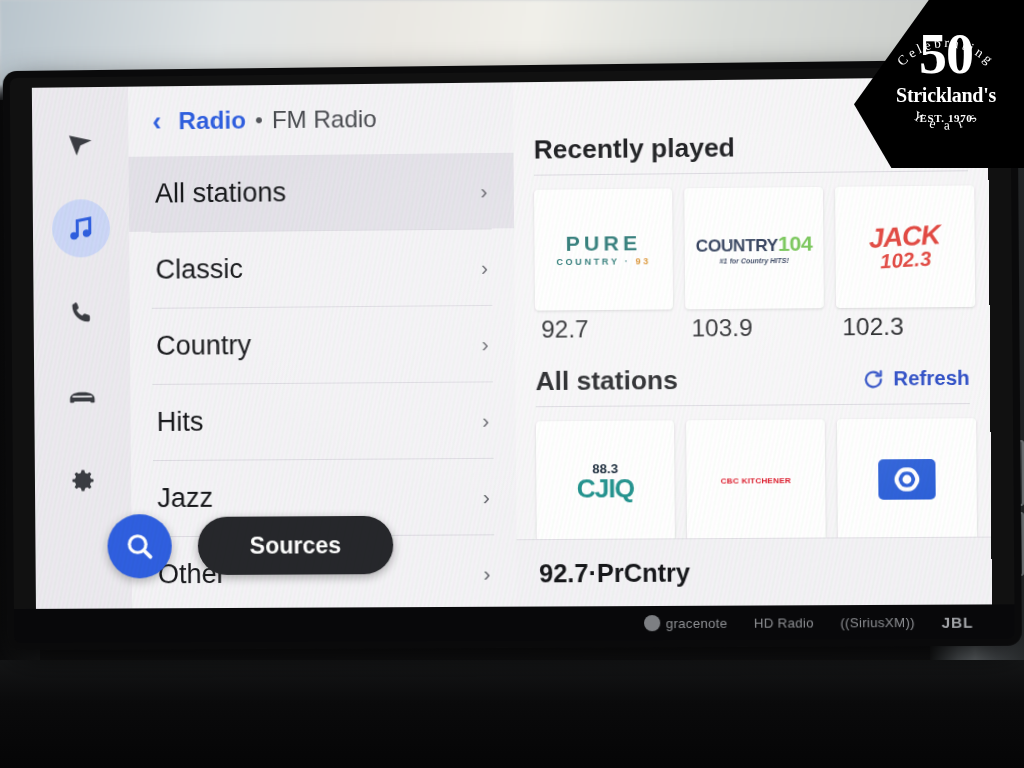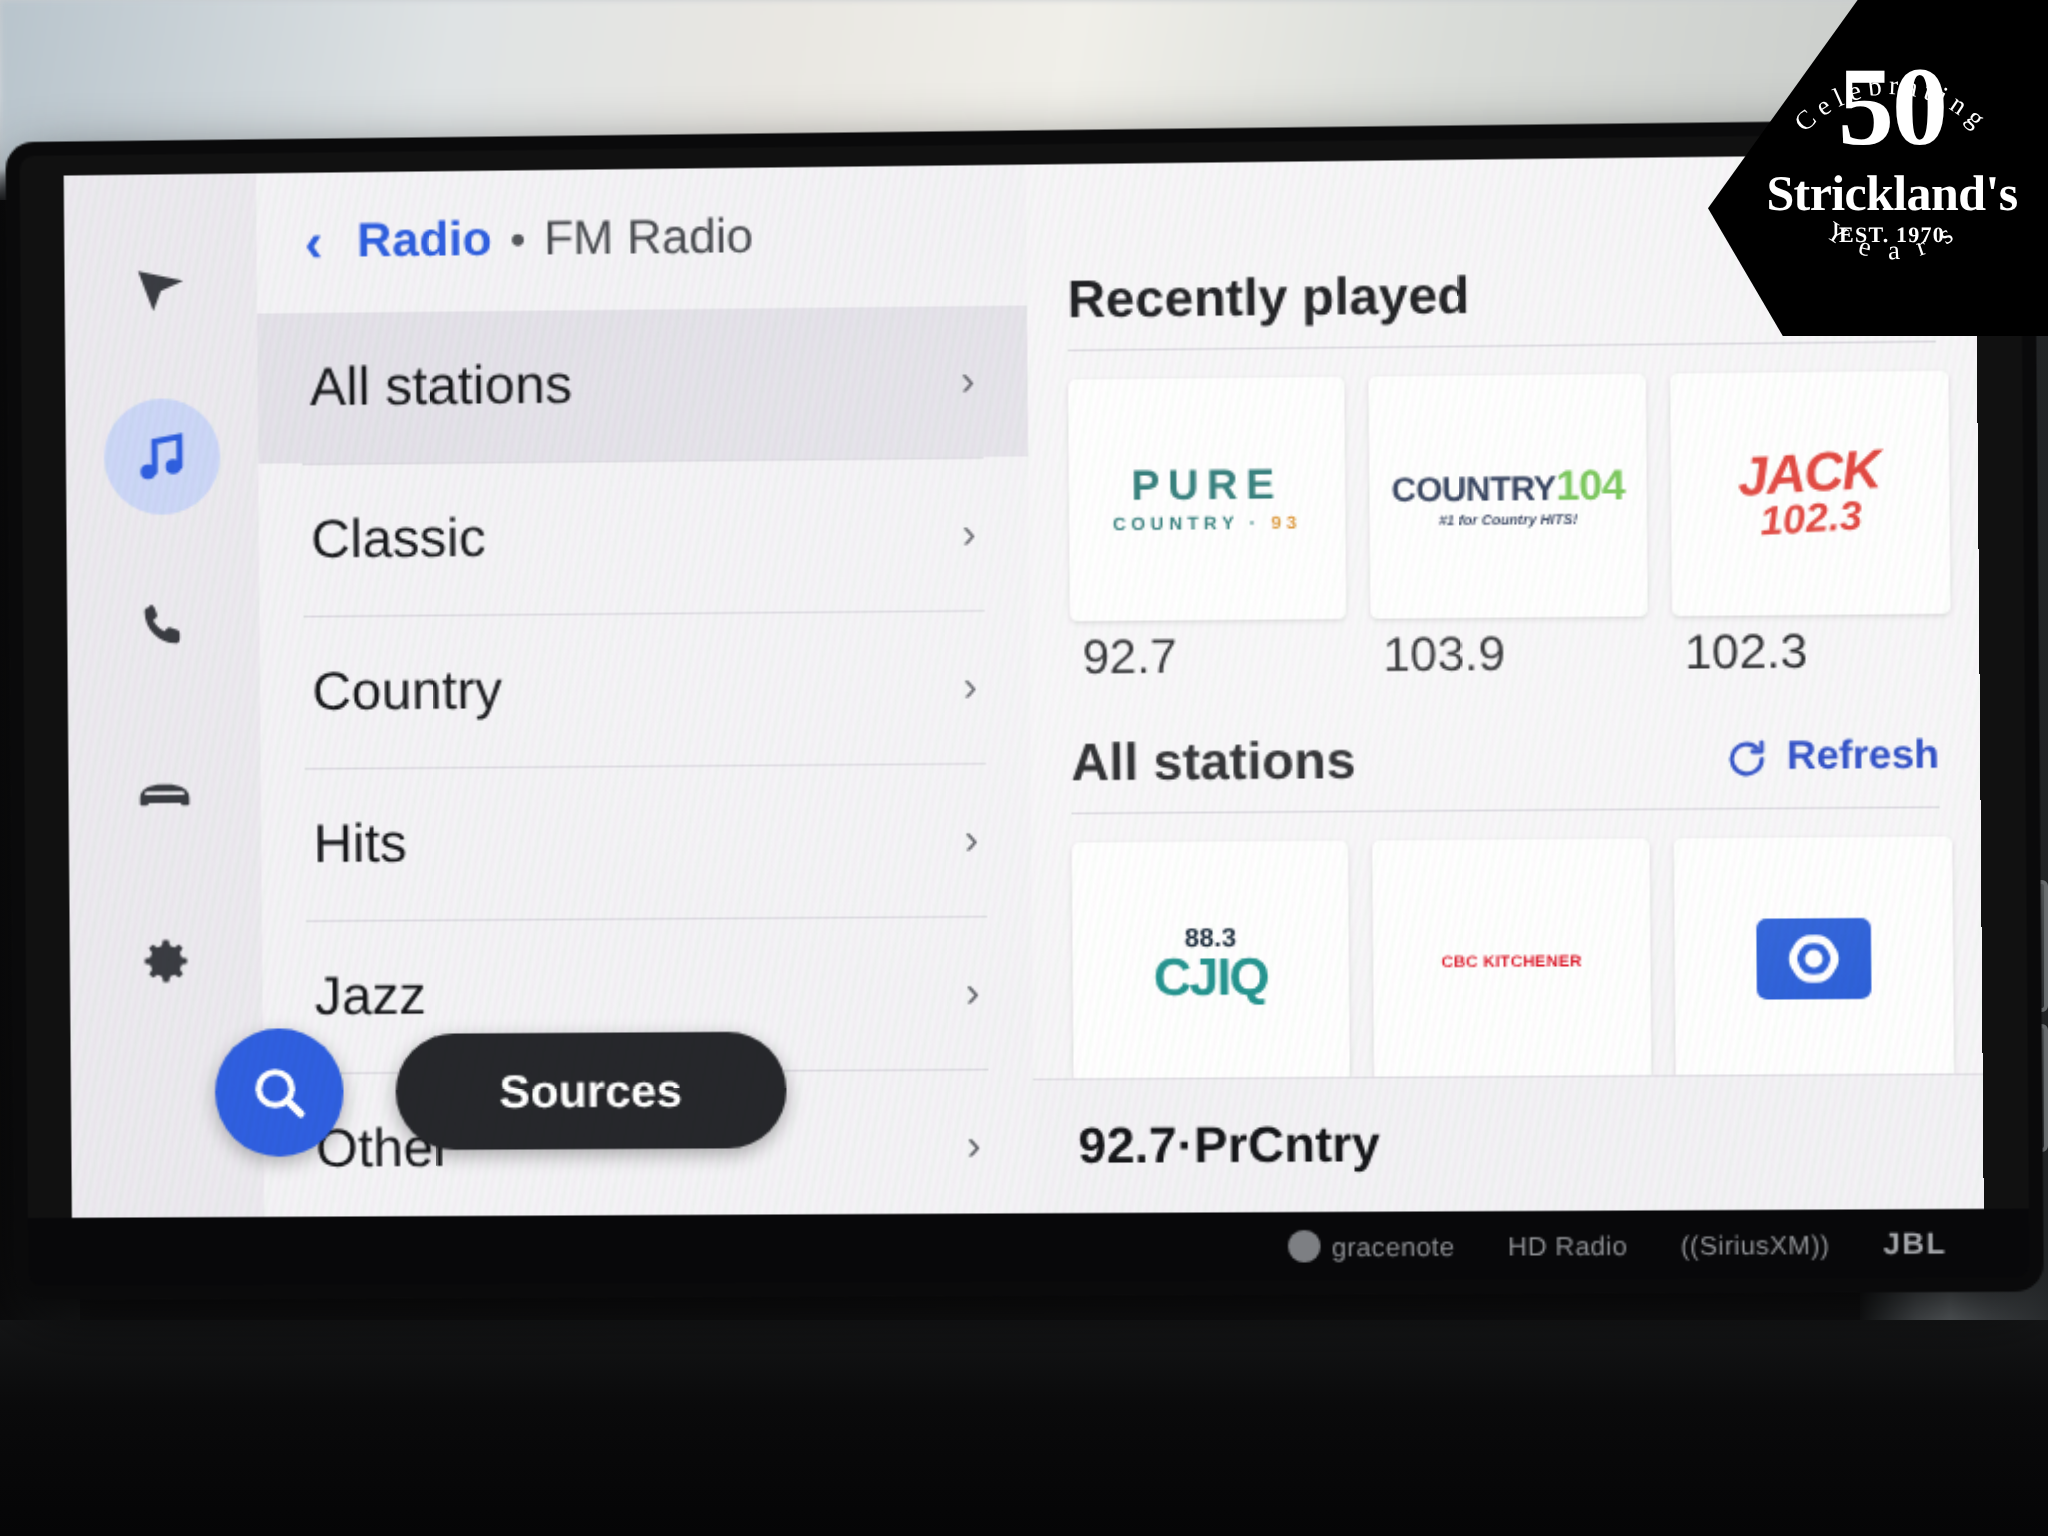--- a/index.html
+++ b/index.html
@@ -125,21 +125,21 @@
   .climate{position:absolute;left:0;top:660px;width:1024px;height:108px;z-index:5;}
 
   
   #wm{position:absolute;right:0;top:0;width:170px;height:168px;z-index:90;}
   #wm .tri{position:absolute;inset:0;background:#000;
     clip-path:polygon(100% 0,100% 100%,22% 100%, 0 62%, 44% 0);}
   #wm .badge{position:absolute;left:16px;top:4px;width:152px;height:152px;color:#fff;text-align:center;}
   #wm .fifty{position:absolute;left:0;right:0;top:22px;font-family:"Liberation Serif",serif;
     font-size:56px;font-weight:700;line-height:1;letter-spacing:-1px;}
   #wm .name{position:absolute;left:0;right:0;top:80px;font-family:"Liberation Serif",serif;
-    font-size:25px;font-weight:700;letter-spacing:-.3px;}
+    font-size:20px;font-weight:700;letter-spacing:-.3px;}
   #wm .est{position:absolute;left:0;right:0;top:108px;font-family:"Liberation Serif",serif;font-size:11px;font-weight:700;letter-spacing:.6px;}
   #wm .arcw{position:absolute;left:0;top:0;width:152px;height:152px;}
   #wm .arcw text{font-family:"Liberation Serif",serif;font-size:13.5px;fill:#fff;letter-spacing:3.2px;}
 </style>
 </head>
 <body>
 
 <div id="photo">
 
   <div class="blurtop"></div>

